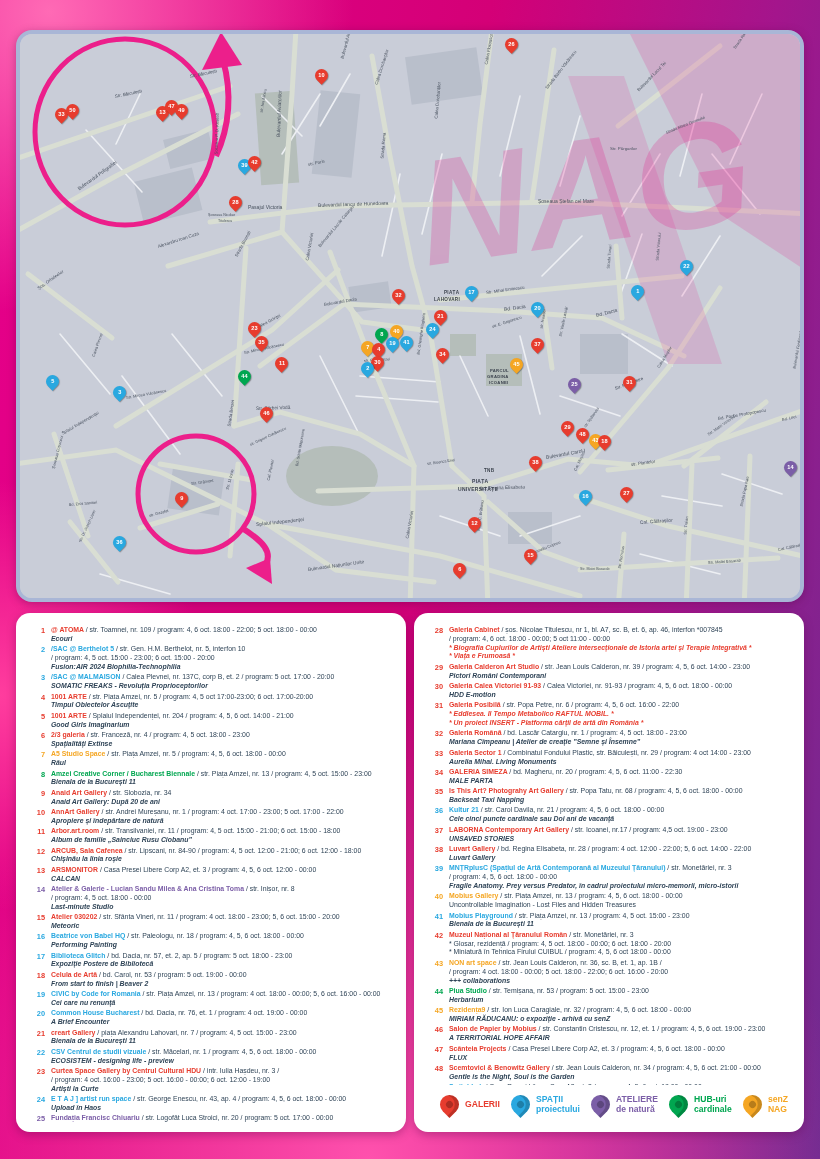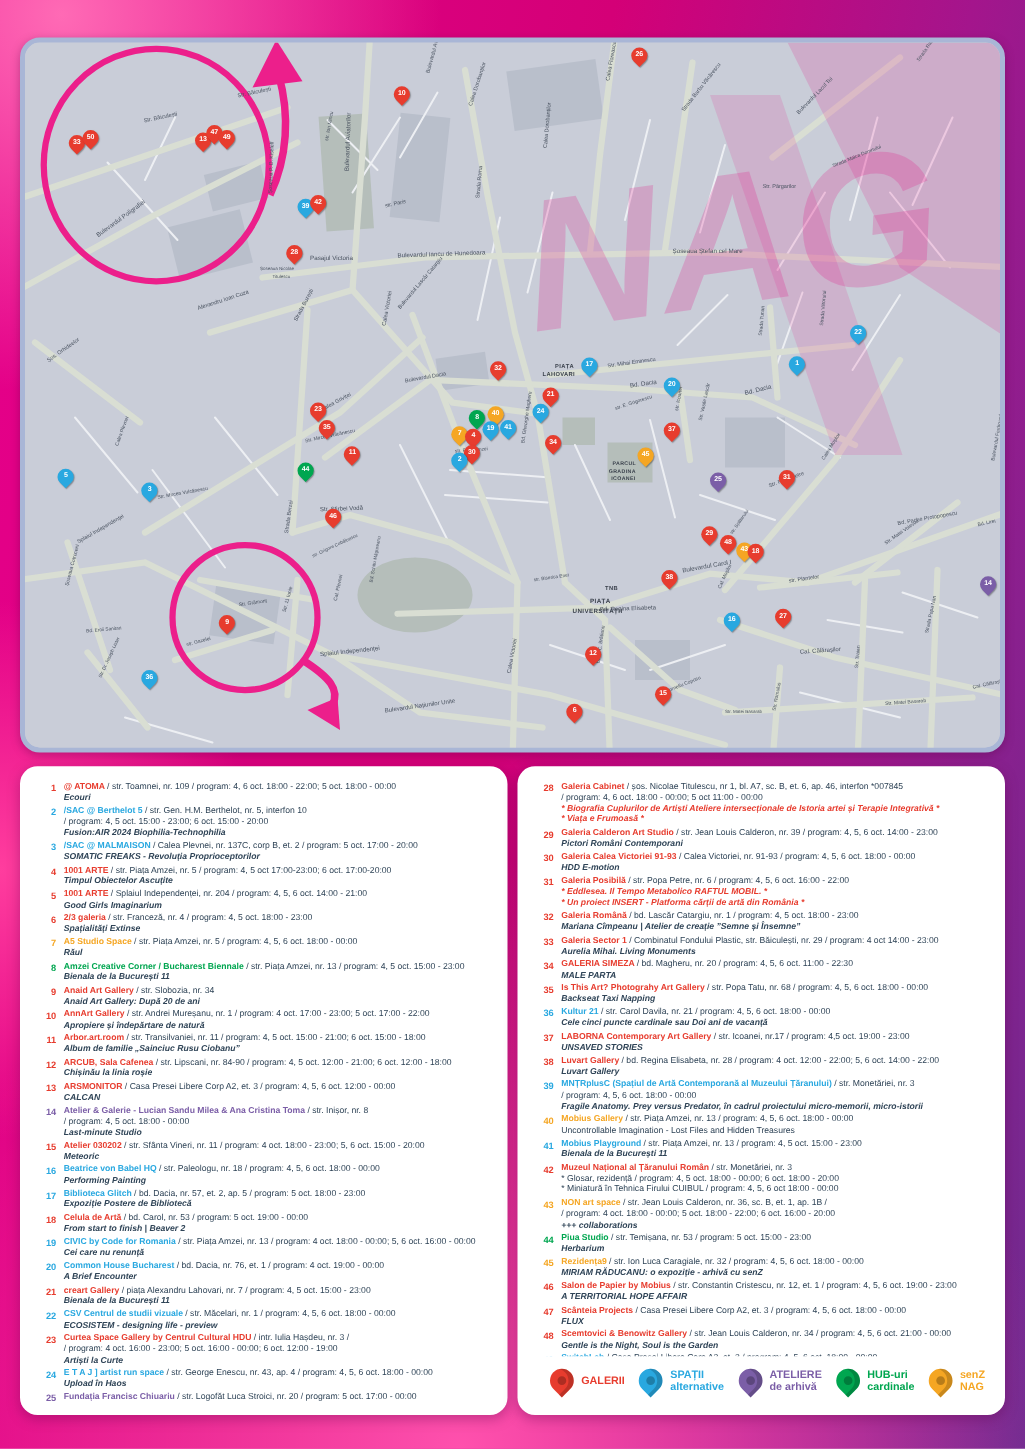--- a/index.html
+++ b/index.html
@@ -640,30 +640,30 @@
         <div class="leg-label" style="color: rgb(231, 60, 46);">
           <div>GALERII</div>
         </div>
       </div>
       <div class="leg-item">
         <div class="leg-pin" style="background: rgb(41, 168, 224);">
           <i></i>
         </div>
         <div class="leg-label" style="color: rgb(41, 168, 224);">
           <div>SPAȚII</div>
-          <div>alternative</div>
+          <div>proiectului</div>
         </div>
       </div>
       <div class="leg-item">
         <div class="leg-pin" style="background: rgb(123, 94, 167);">
           <i></i>
         </div>
         <div class="leg-label" style="color: rgb(123, 94, 167);">
           <div>ATELIERE</div>
-          <div>de arhivă</div>
+          <div>de natură</div>
         </div>
       </div>
       <div class="leg-item">
         <div class="leg-pin" style="background: rgb(0, 166, 80);">
           <i></i>
         </div>
         <div class="leg-label" style="color: rgb(0, 166, 80);">
           <div>HUB-uri</div>
           <div>cardinale</div>
         </div>

